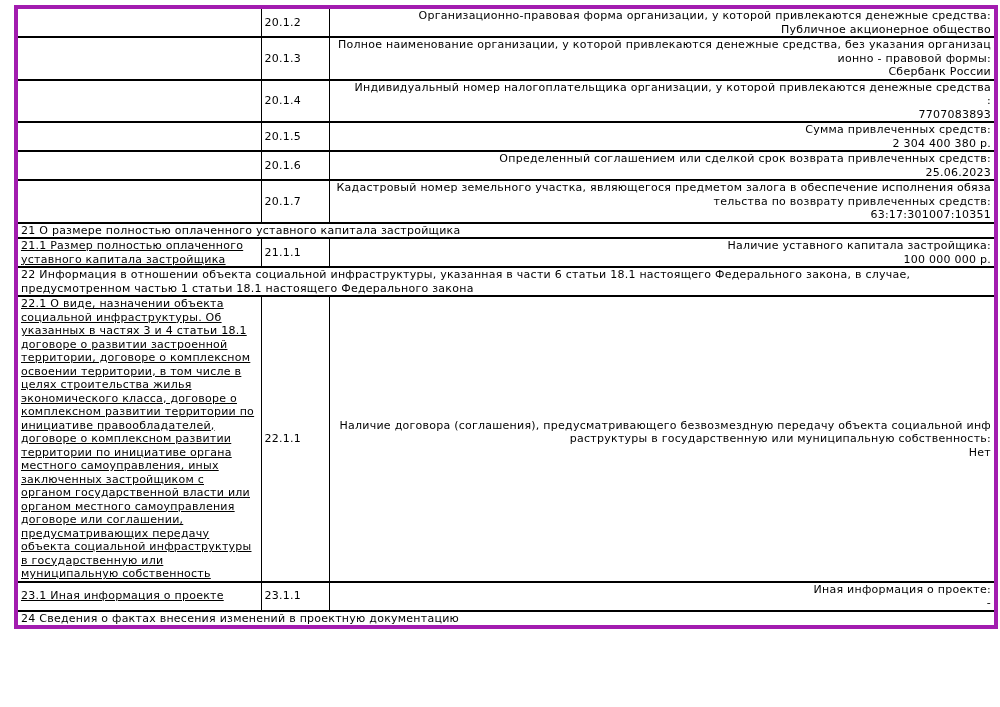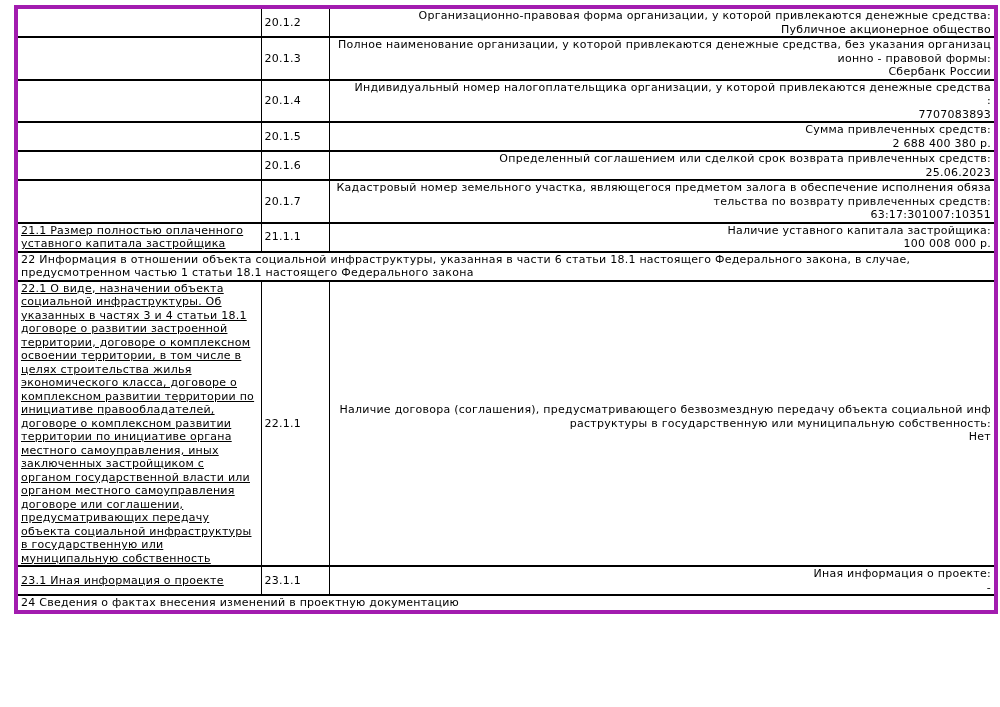--- a/index.html
+++ b/index.html
@@ -80,21 +80,21 @@
 :</div>
           <div class="val">7707083893</div>
         </td>
       </tr>
 
       <tr>
         <td class="c-left"></td>
         <td class="c-num">20.1.5</td>
         <td class="c-val">
           <div class="lbl">Сумма привлеченных средств:</div>
-          <div class="val">2 688 400 380 р.</div>
+          <div class="val">2 304 400 380 р.</div>
         </td>
       </tr>
 
       <tr>
         <td class="c-left"></td>
         <td class="c-num">20.1.6</td>
         <td class="c-val">
           <div class="lbl">Определенный соглашением или сделкой срок возврата привлеченных средств:</div>
           <div class="val">25.06.2023</div>
         </td>
@@ -102,27 +102,30 @@
 
       <tr>
         <td class="c-left"></td>
         <td class="c-num">20.1.7</td>
         <td class="c-val">
           <div class="lbl">Кадастровый номер земельного участка, являющегося предметом залога в обеспечение исполнения обязательства по возврату привлеченных средств:</div>
           <div class="val">63:17:301007:10351</div>
         </td>
       </tr>
 
+      <tr>
+        <td colspan="3" class="c-sec">21 О размере полностью оплаченного уставного капитала застройщика</td>
+      </tr>
 
       <tr>
         <td class="c-left">21.1 Размер полностью оплаченного уставного капитала застройщика</td>
         <td class="c-num">21.1.1</td>
         <td class="c-val">
           <div class="lbl">Наличие уставного капитала застройщика:</div>
-          <div class="val">100 008 000 р.</div>
+          <div class="val">100 000 000 р.</div>
         </td>
       </tr>
 
       <tr>
         <td colspan="3" class="c-sec">22 Информация в отношении объекта социальной инфраструктуры, указанная в части 6 статьи 18.1 настоящего Федерального закона, в случае, предусмотренном частью 1 статьи 18.1 настоящего Федерального закона</td>
       </tr>
 
       <tr>
         <td class="c-left">22.1 О виде, назначении объекта социальной инфраструктуры. Об указанных в частях 3 и 4 статьи 18.1 договоре о развитии застроенной территории, договоре о комплексном освоении территории, в том числе в целях строительства жилья экономического класса, договоре о комплексном развитии территории по инициативе правообладателей, договоре о комплексном развитии территории по инициативе органа местного самоуправления, иных заключенных застройщиком с органом государственной власти или органом местного самоуправления договоре или соглашении, предусматривающих передачу объекта социальной инфраструктуры в государственную или муниципальную собственность</td>
         <td class="c-num">22.1.1</td>

